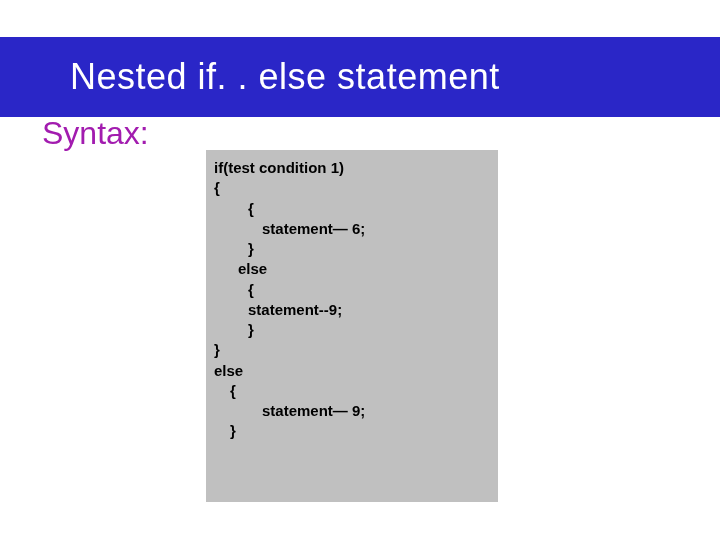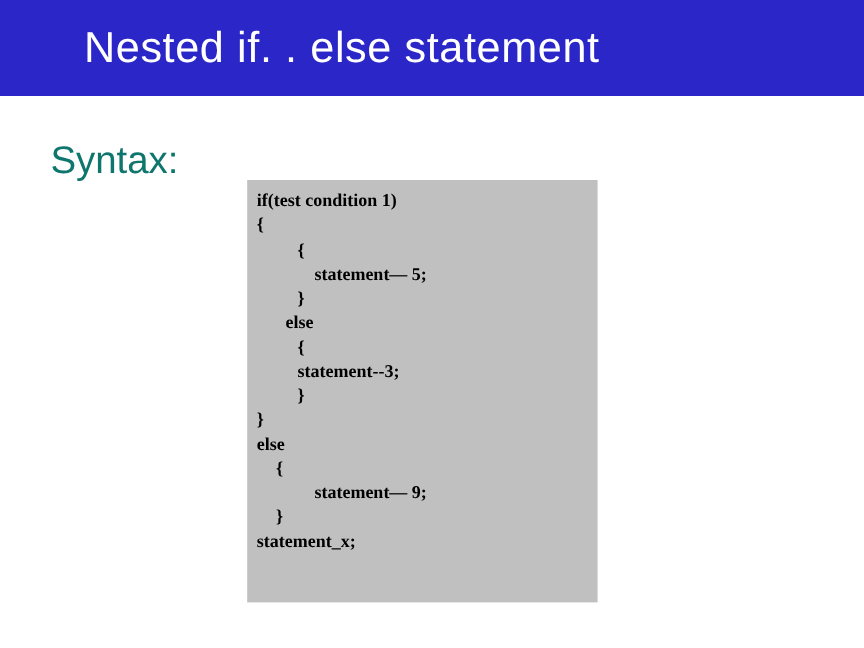--- a/index.html
+++ b/index.html
@@ -14,38 +14,39 @@
   .header {
     background: #2a26c7;
     color: #ffffff;
     height: 80px;
     display: flex;
     align-items: center;
     padding-left: 70px;
     box-sizing: border-box;
     font-size: 36px;
     letter-spacing: 0.5px;
+    margin-top: 37px;
   }
   .syntax-label {
     position: absolute;
     top: 115px;
     left: 42px;
     font-size: 32px;
-    color: #0f766e;
+    color: #a21caf;
   }
   .code-box {
     position: absolute;
     top: 150px;
     left: 206px;
     width: 292px;
     height: 352px;
     background: #c0c0c0;
     box-sizing: border-box;
     padding: 8px 8px;
-    font-family: Liberation Serif, serif;
+    font-family: Liberation Sans, sans-serif;
     font-size: 15px;
     font-weight: bold;
     color: #000000;
     line-height: 1.35;
   }
   .i1 { padding-left: 16px; }
   .i2 { padding-left: 24px; }
   .i3 { padding-left: 34px; }
   .i4 { padding-left: 48px; }
 </style>
@@ -55,25 +56,24 @@
 <div class="header">
   <span>Nested if. . else statement</span>
 </div>
 
 <div class="syntax-label">Syntax:</div>
 
 <div class="code-box">
   <div>if(test condition 1)</div>
   <div>{</div>
   <div class="i3">{</div>
-  <div class="i4">statement— 5;</div>
+  <div class="i4">statement— 6;</div>
   <div class="i3">}</div>
   <div class="i2">else</div>
   <div class="i3">{</div>
-  <div class="i3">statement--3;</div>
+  <div class="i3">statement--9;</div>
   <div class="i3">}</div>
   <div>}</div>
   <div>else</div>
   <div class="i1">{</div>
   <div class="i4">statement— 9;</div>
   <div class="i1">}</div>
-  <div>statement_x;</div>
 </div>
 
 </body></html>

